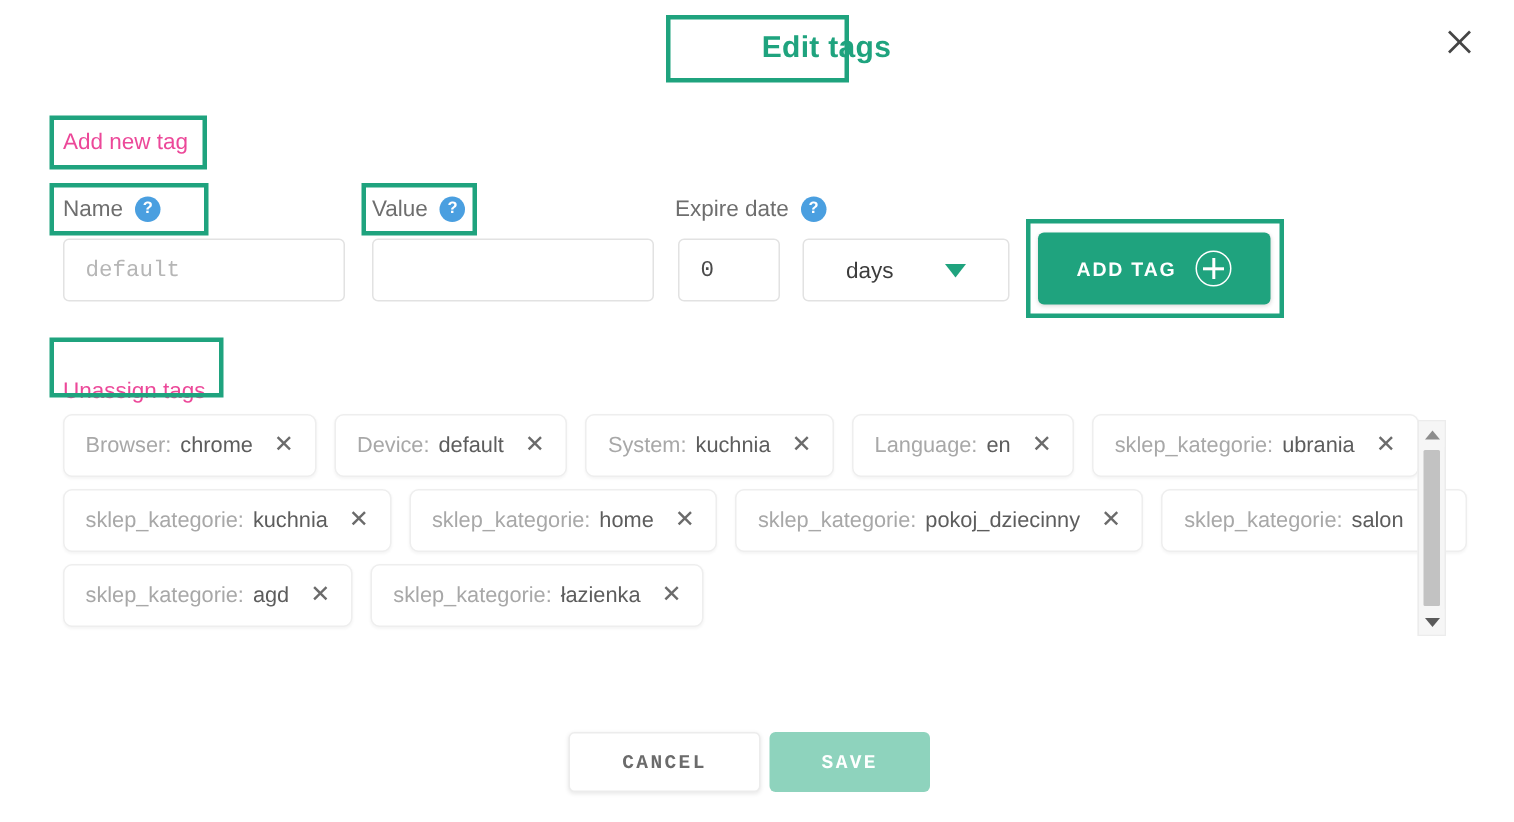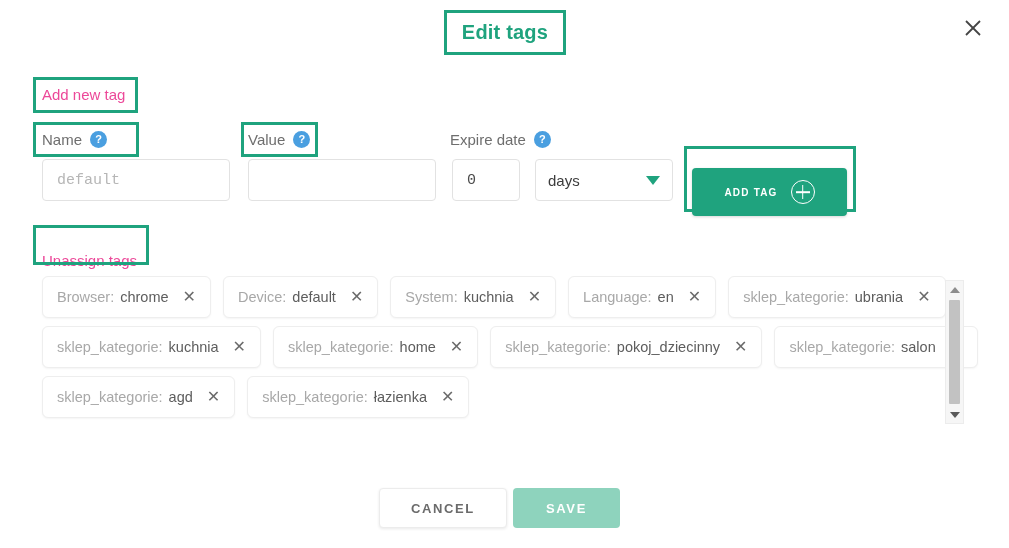--- a/index.html
+++ b/index.html
@@ -37,20 +37,21 @@
     top: 10px;
     width: 122px;
     height: 44px;
     display: flex;
     align-items: center;
     justify-content: center;
     color: #1fa37e;
     font-size: 20px;
     font-weight: bold;
     letter-spacing: 0.2px;
+    padding-left: 46px;
   }
   .close-btn {
     position: absolute;
     right: 20px;
     top: 12px;
     width: 32px;
     height: 32px;
     display: flex;
     align-items: center;
     justify-content: center;
@@ -124,21 +125,21 @@
     left: 535px;
     top: 159px;
     width: 138px;
     height: 42px;
     box-sizing: border-box;
     border: 1px solid #e2e2e2;
     border-radius: 4px;
     background: #fff;
     display: flex;
     align-items: center;
-    padding: 0 12px;
+    padding: 0 28px;
     cursor: pointer;
   }
   .select-value {
     font-size: 15px;
     color: #3c3c3c;
     flex: 1;
   }
   .select-arrow {
     width: 0; height: 0;
     border-left: 7px solid transparent;
@@ -151,30 +152,29 @@
     position: absolute;
     left: 692px;
     top: 155px;
     width: 155px;
     height: 48px;
     background: #1fa37e;
     border: none;
     border-radius: 4px;
     color: #ffffff;
     font-family: "Liberation Sans", sans-serif;
-    font-size: 10px;
+    font-size: 13px;
     font-weight: bold;
     letter-spacing: 1.2px;
     display: flex;
     align-items: center;
     justify-content: center;
     gap: 13px;
     cursor: pointer;
     box-shadow: 0 1px 3px rgba(0,0,0,0.16);
-    margin-top: 13px;
   }
   .plus-circle {
     width: 22px; height: 22px;
     border-radius: 50%;
     border: 1.6px solid #ffffff;
     position: relative;
     flex: none;
   }
   .plus-circle::before, .plus-circle::after {
     content: "";
@@ -266,21 +266,21 @@
     background: #c2c2c2;
     border-radius: 1px;
     cursor: pointer;
   }
 
   
   .footer-btn {
     position: absolute;
     height: 40px;
     border-radius: 4px;
-    font-family: Liberation Sans, sans-serif;
+    font-family: Liberation Mono, monospace;
     font-size: 13px;
     font-weight: bold;
     letter-spacing: 1.6px;
     cursor: pointer;
     display: flex;
     align-items: center;
     justify-content: center;
   }
   #cancel-btn {
     left: 379px; top: 488px; width: 128px;

